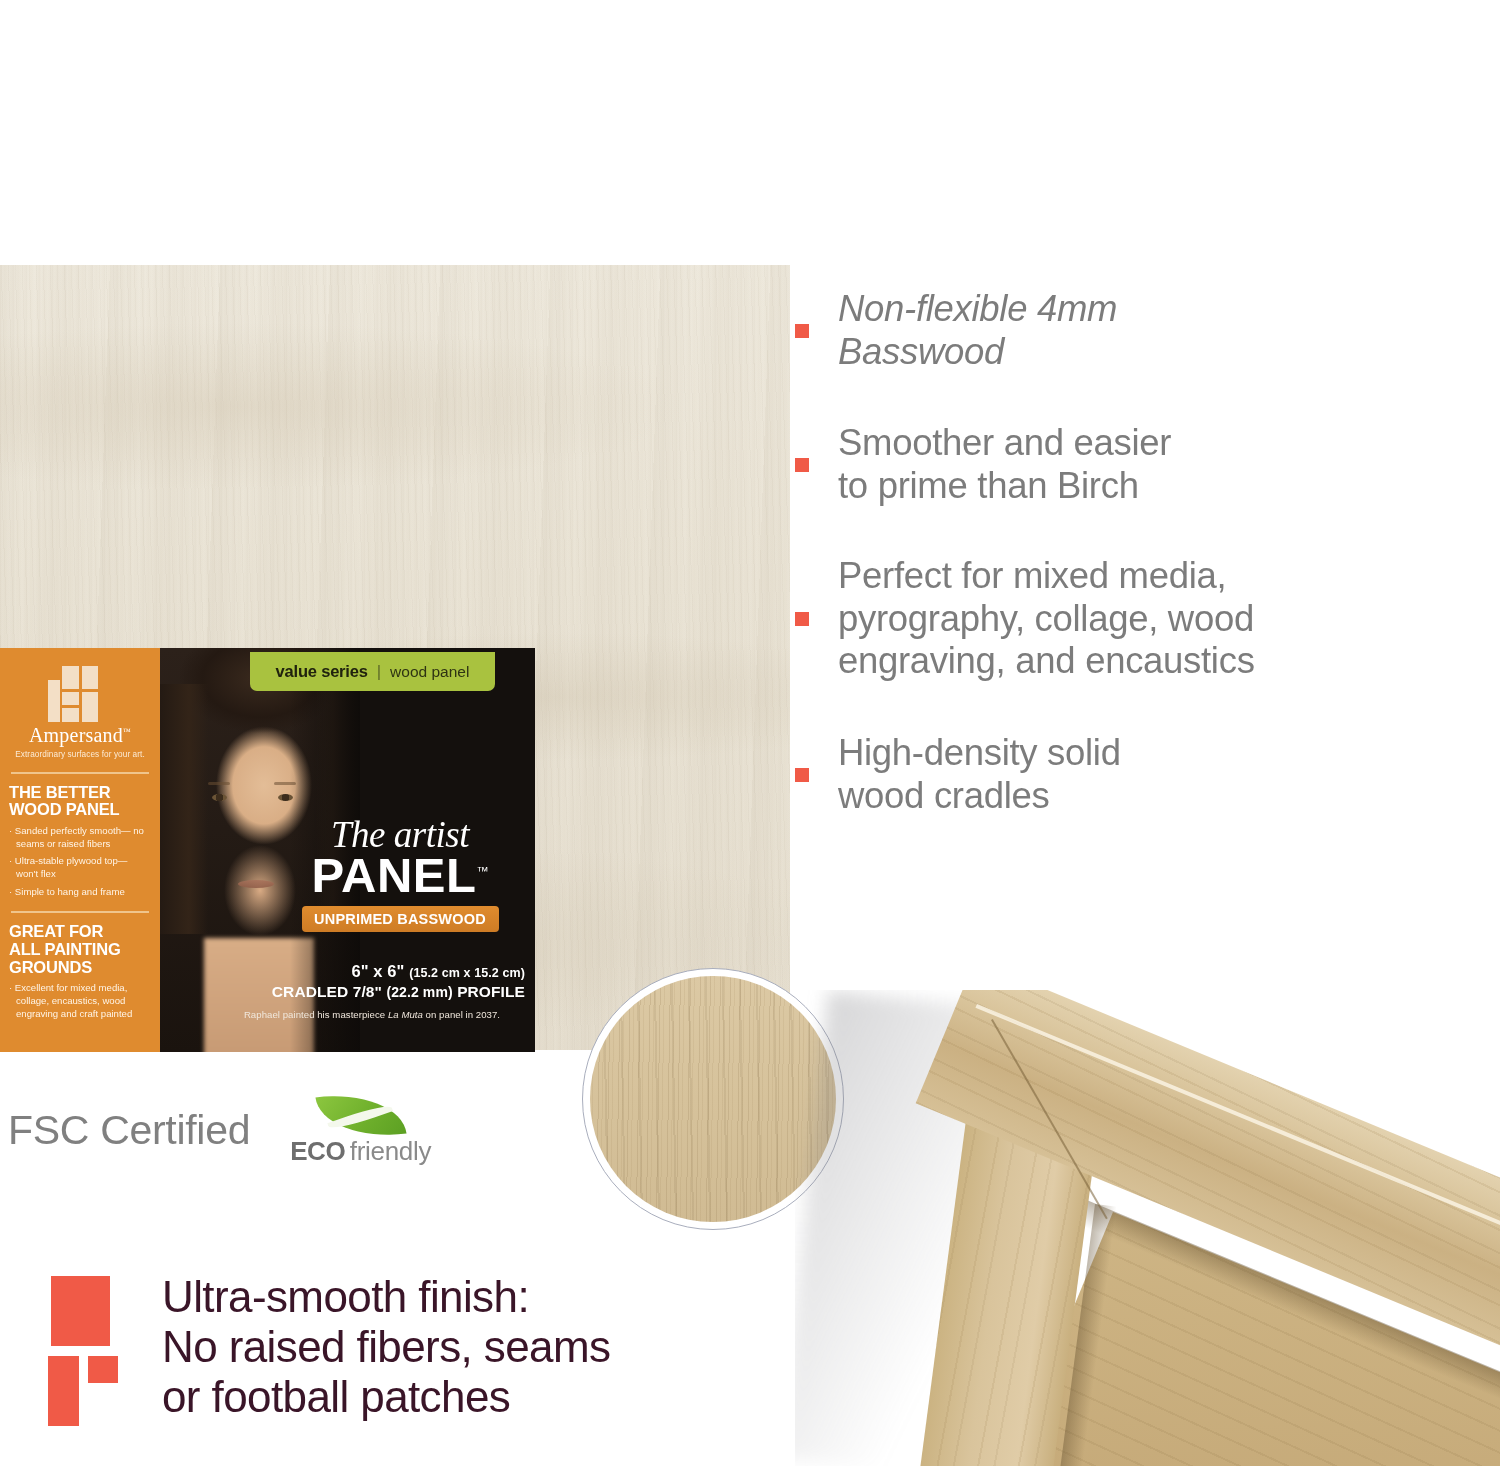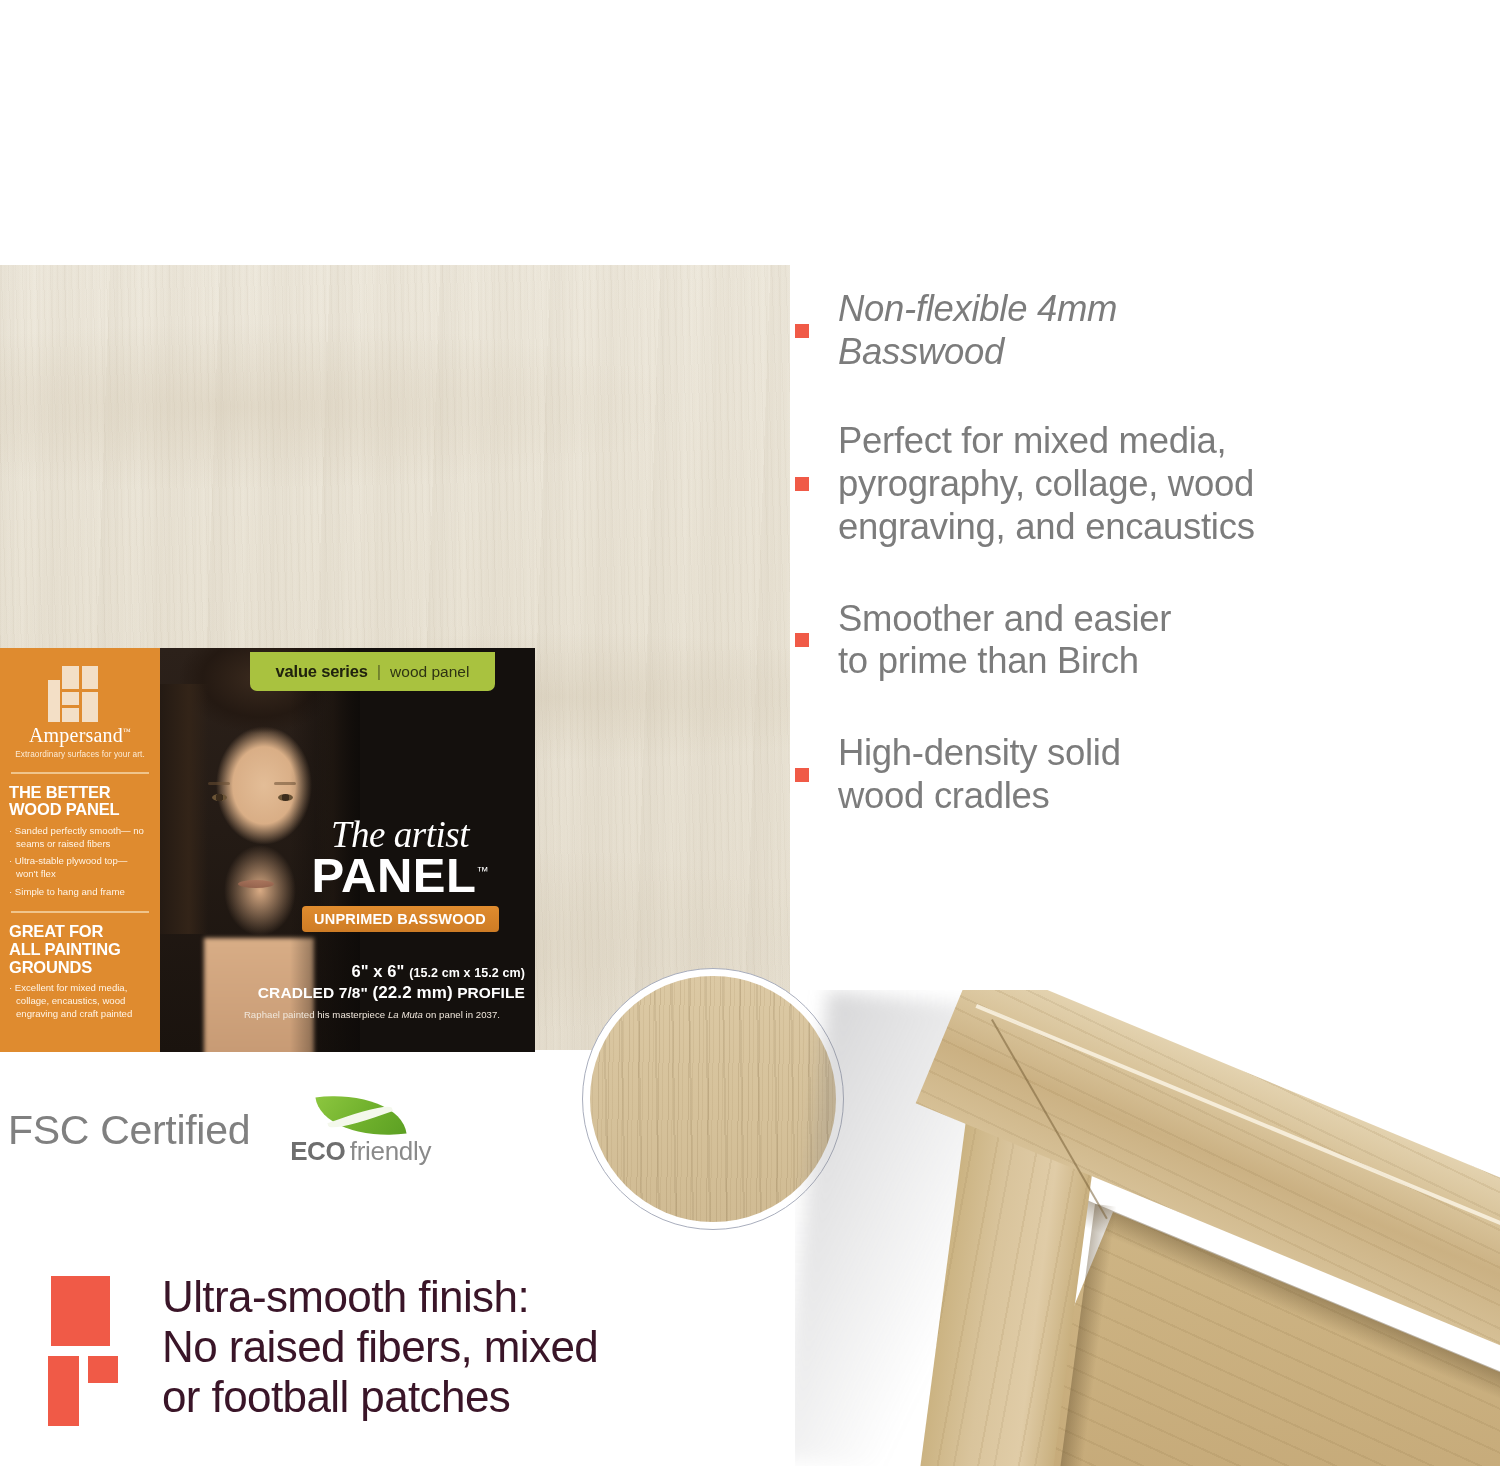--- a/index.html
+++ b/index.html
@@ -179,21 +179,21 @@
     background:linear-gradient(180deg,#E08C2E,#CE7C25);
     display:flex;align-items:center;justify-content:center;
     font-size:14.5px;font-weight:700;letter-spacing:.2px;color:#fff;
   }
   .psize{
     position:absolute;right:10px;top:314px;width:285px;text-align:right;color:#fff;
   }
   .ps1{font-size:16.5px;font-weight:700;letter-spacing:.1px;}
   .ps1 small{font-size:12.5px;font-weight:700;}
   .ps2{font-size:15.5px;font-weight:700;margin-top:2px;letter-spacing:.1px;}
-  .ps2 small{font-size:17px;}
+  .ps2 small{font-size:14px;}
   .pcap{
     position:absolute;right:8px;top:361px;width:310px;text-align:center;
     color:#F0E7DC;font-size:9.6px;letter-spacing:.05px;
   }
   .pcap i{font-style:italic;}
 
   
   .bullets{position:absolute;left:795px;top:275px;width:690px;}
   .bul{position:relative;display:flex;align-items:center;min-height:60px;}
   .bul .sq{
@@ -414,27 +414,27 @@
 
       <div class="pcap"><span>Raphael painted his masterpiece </span><i>La Muta</i><span> on panel in 2037.</span></div>
     </div>
   </div>
 
   <div class="bullets">
     <div class="bul b1">
       <span class="sq"></span>
       <span class="tx" id="f0">Non-flexible 4mm<br>Basswood</span>
     </div>
+    <div class="bul b2">
+      <span class="sq"></span>
+      <span class="tx" id="f1">Smoother and easier<br>to prime than Birch</span>
+    </div>
     <div class="bul b3">
       <span class="sq"></span>
       <span class="tx" id="f2">Perfect for mixed media,<br>pyrography, collage, wood<br>engraving, and encaustics</span>
-    </div>
-    <div class="bul b2">
-      <span class="sq"></span>
-      <span class="tx" id="f1">Smoother and easier<br>to prime than Birch</span>
     </div>
     <div class="bul b4">
       <span class="sq"></span>
       <span class="tx" id="f3">High-density solid<br>wood cradles</span>
     </div>
   </div>
 
   <div class="fsc">
     <div class="fsc-txt">FSC Certified</div>
     <div class="eco">
@@ -468,18 +468,18 @@
   </div>
 
   <div class="callout">
     <div class="co-icon">
       <i class="ci1"></i>
         <i class="ci2"></i>
         <i class="ci3"></i>
     </div>
     <div class="co-text">
       <span>Ultra-smooth finish:</span>
-      <span>No raised fibers, mixed</span>
+      <span>No raised fibers, seams</span>
       <span>or football patches</span>
     </div>
   </div>
 
 </div>
 
 </body></html>

